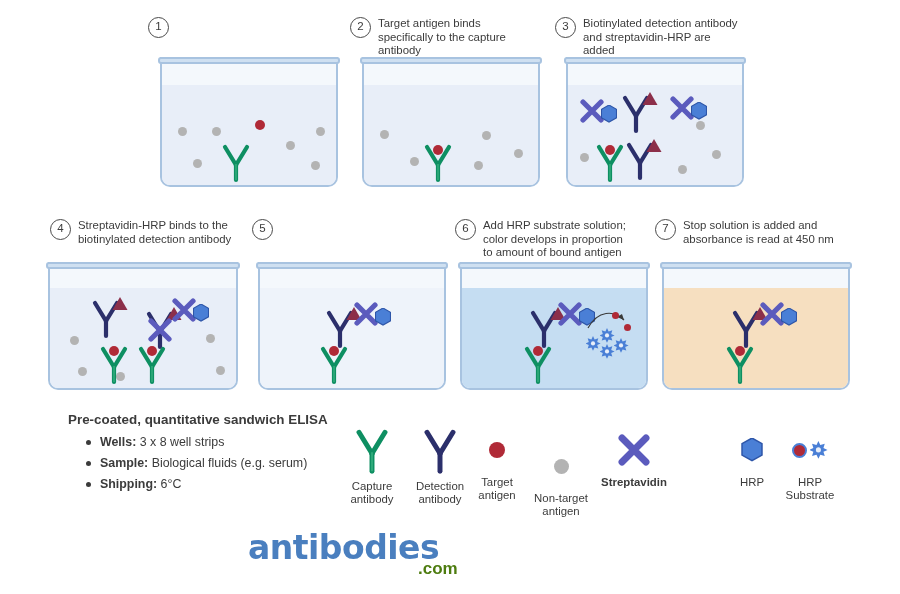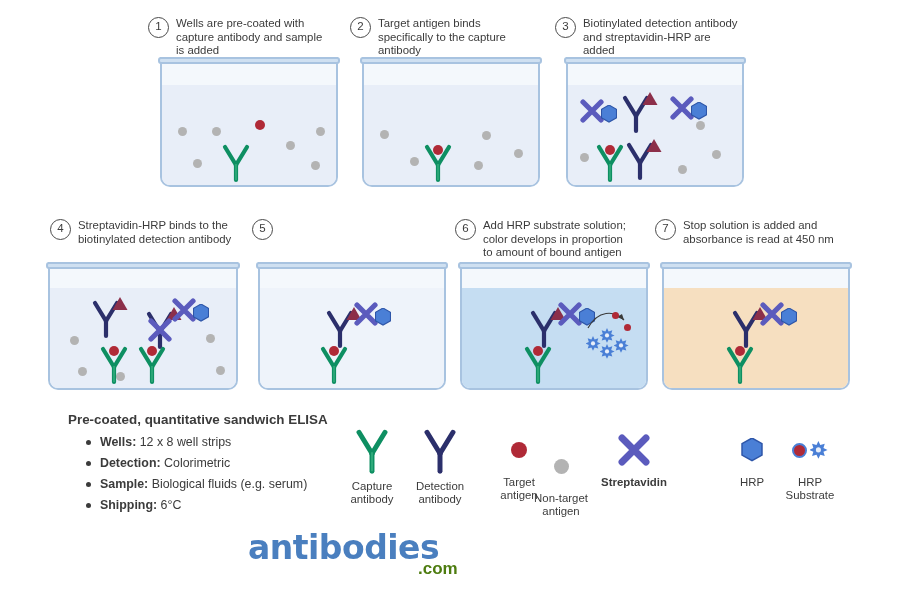--- a/index.html
+++ b/index.html
@@ -125,21 +125,20 @@
 
       <g id="substrate">
         <path d="M7 0 L8.6 3.4 L12.3 2.2 L11.2 5.9 L14.6 7.4 L11.2 8.9 L12.3 12.6 L8.6 11.4 L7 14.8 L5.4 11.4 L1.7 12.6 L2.8 8.9 L-0.6 7.4 L2.8 5.9 L1.7 2.2 L5.4 3.4 Z" fill="#4a7fd6"></path>
         <circle cx="7" cy="7.4" r="2.1" fill="#e9eff9"></circle>
       </g>
     </defs>
   </svg>
 
   <div class="step" style="left:148px;top:17px;width:185px;">
     <div class="step-num">1</div>
-    <div class="step-text">Wells are pre-coated with capture antibody and sample is added</div>
   </div>
   <div class="step" style="left:350px;top:17px;width:180px;">
     <div class="step-num">2</div>
     <div class="step-text">Target antigen binds specifically to the capture antibody</div>
   </div>
   <div class="step" style="left:555px;top:17px;width:185px;">
     <div class="step-num">3</div>
     <div class="step-text">Biotinylated detection antibody and streptavidin-HRP are added</div>
   </div>
 
@@ -347,43 +346,42 @@
         <use href="#hrp"></use>
       </svg>
     <svg class="mol" style="left:64px;top:80px;" width="28" height="44">
         <use href="#ab-green"></use>
       </svg>
     <div class="mol dot-red" style="left:73px;top:84px;"></div>
   </div>
 
   <div class="info-title">Pre-coated, quantitative sandwich ELISA</div>
   <ul class="info-list">
-    <li><b>Wells:</b><span> 12 x 8 well strips</span></li>
-    <li><b>Detection:</b><span> Colorimetric</span></li>
+    <li><b>Wells:</b><span> 3 x 8 well strips</span></li>
     <li><b>Sample:</b><span> Biological fluids (e.g. serum)</span></li>
     <li><b>Shipping:</b><span> 6°C</span></li>
   </ul>
 
   <div class="legend-item" style="left:336px;top:424px;width:72px;">
     <svg width="34" height="52" viewBox="0 0 28 44" style="width:34px;height:52px;">
         <use href="#ab-green"></use>
       </svg>
     <div class="legend-label">Capture</div>
     <div class="legend-label">antibody</div>
   </div>
 
   <div class="legend-item" style="left:404px;top:424px;width:72px;">
     <svg width="34" height="52" viewBox="0 0 28 44" style="width:34px;height:52px;">
         <use href="#ab-navy"></use>
       </svg>
     <div class="legend-label">Detection</div>
     <div class="legend-label">antibody</div>
   </div>
 
-  <div class="legend-item" style="left:488px;top:424px;width:62px;">
+  <div class="legend-item" style="left:466px;top:424px;width:62px;">
     <div style="height:52px;display:flex;align-items:center;justify-content:center;">
       <span style="display:block;width:16px;height:16px;border-radius:50%;background:#b02a37;"></span>
     </div>
     <div class="legend-label">Target</div>
     <div class="legend-label">antigen</div>
   </div>
 
   <div class="legend-item" style="left:528px;top:440px;width:66px;">
     <div style="height:52px;display:flex;align-items:center;justify-content:center;">
       <span style="display:block;width:15px;height:15px;border-radius:50%;background:#b3b3b3;"></span>

